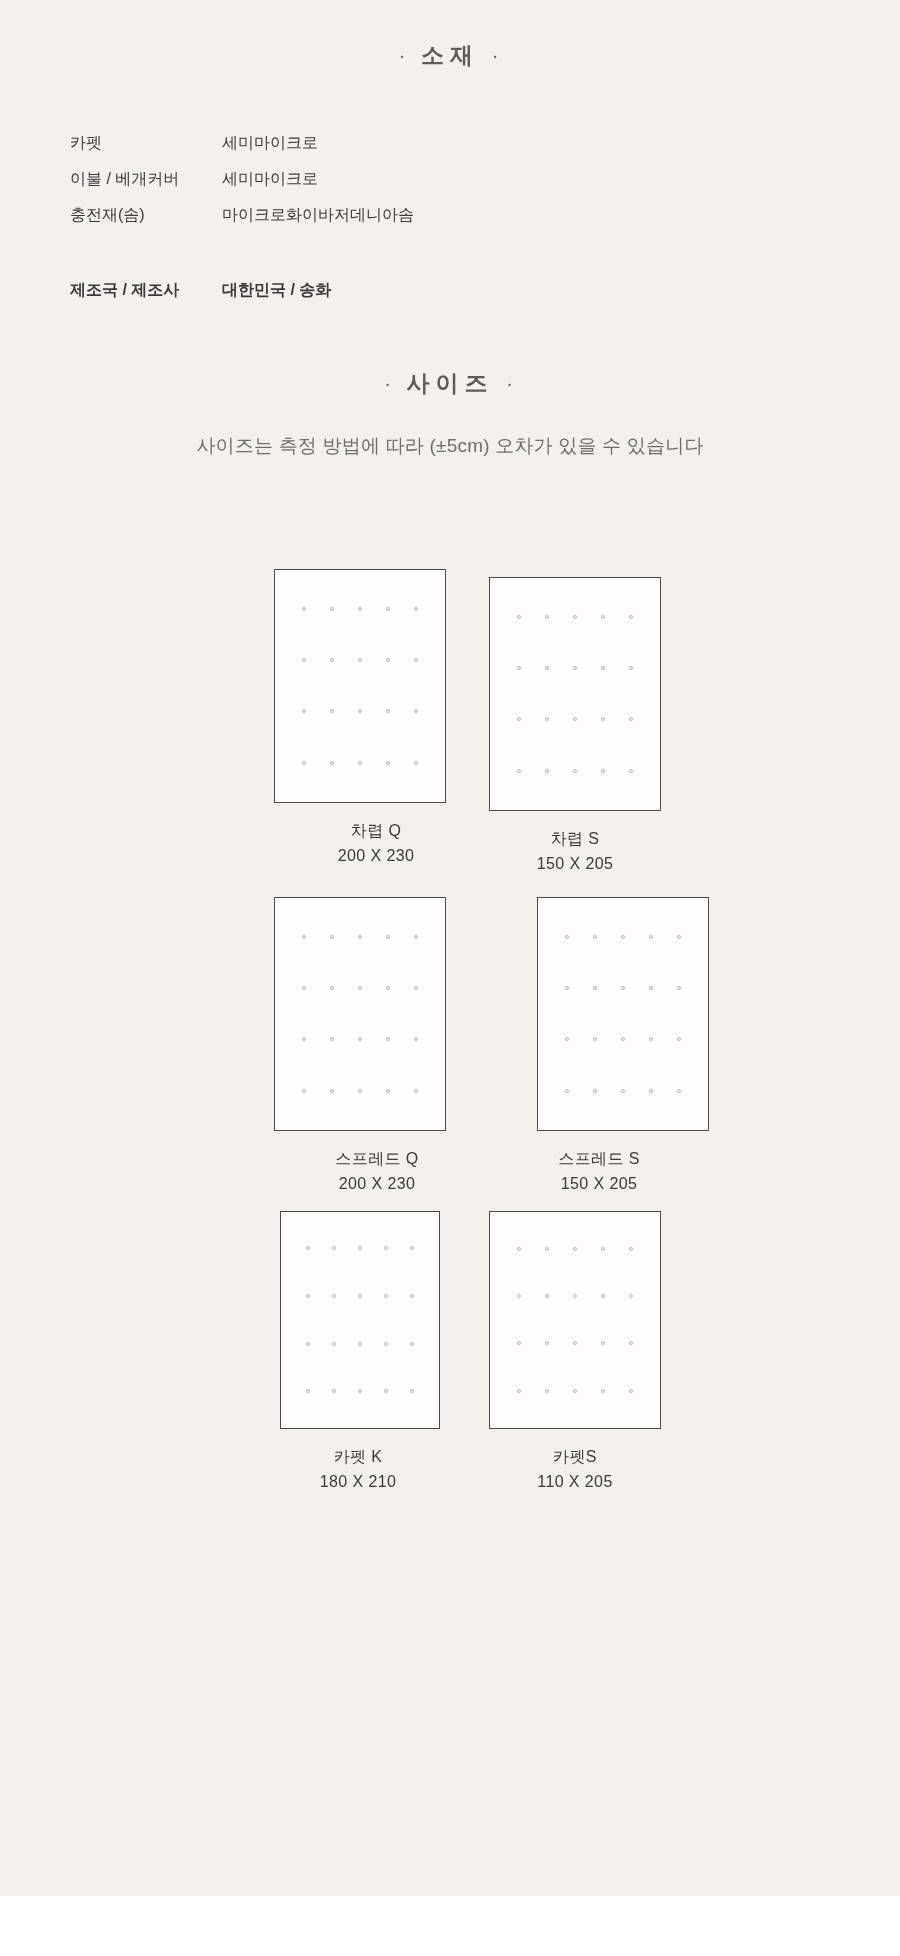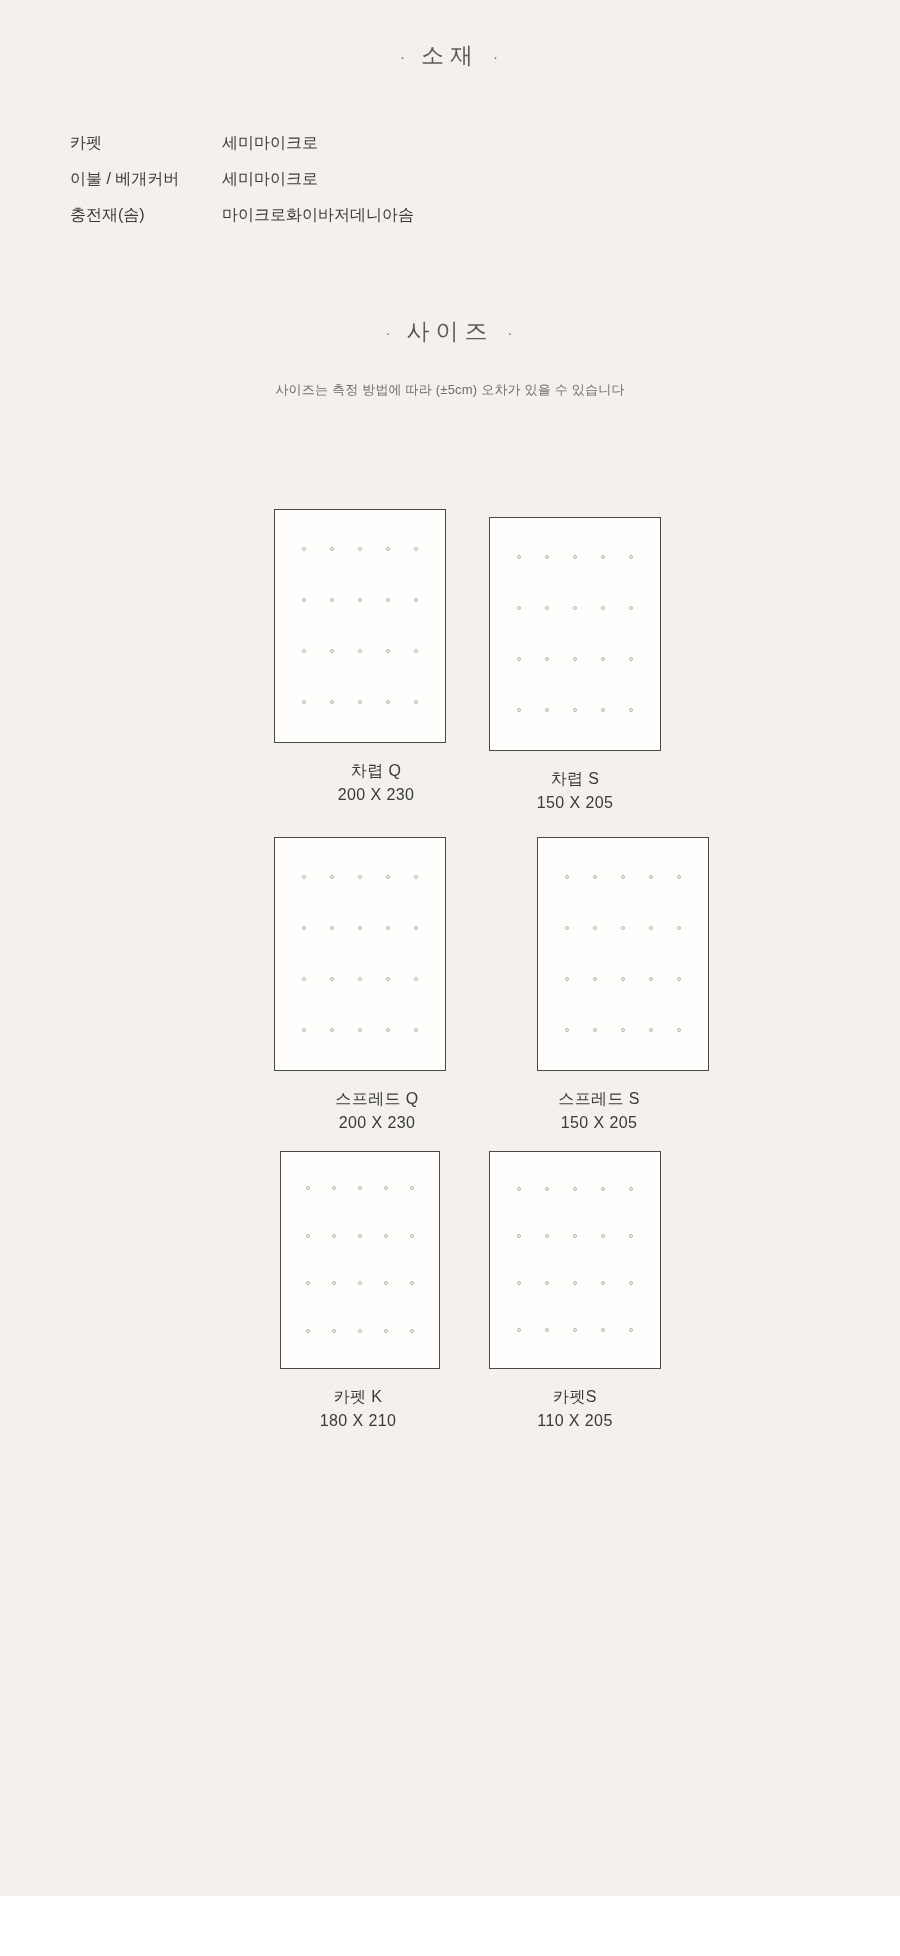--- a/index.html
+++ b/index.html
@@ -13,21 +13,21 @@
     position: relative;
     overflow: hidden;
   }
 
   
   .section-title {
     text-align: center;
     font-size: 23px;
     letter-spacing: 2px;
     color: #5c5b56;
-    font-weight: 400;
+    font-weight: 700;
   }
   .section-title .dot {
     font-size: 15px;
     vertical-align: middle;
     color: #6b6a65;
   }
   .section-title .txt { margin: 0 14px; letter-spacing: 6px; }
 
   #material-title { padding-top: 40px; }
 
@@ -44,26 +44,26 @@
     white-space: nowrap;
   }
   .material-table td.label { width: 152px; }
   .material-table tr.maker td {
     font-weight: bold;
     padding-top: 38px;
   }
   .material-table tr.maker td.label { width: 152px; }
 
   
-  #size-title { margin-top: 74px; }
+  #size-title { margin-top: 52px; }
   #size-title .txt { letter-spacing: 6px; }
 
   .size-note {
     text-align: center;
-    font-size: 13px;
+    font-size: 19px;
     color: #6f6e69;
     margin-top: 34px;
     letter-spacing: 0.2px;
   }
 
   .size-area {
     position: relative;
     width: 900px;
     height: 1010px;
     margin-top: 38px;
@@ -125,20 +125,24 @@
       <td class="value">세미마이크로</td>
     </tr>
     <tr>
       <td class="label">이불 / 베개커버</td>
       <td class="value">세미마이크로</td>
     </tr>
     <tr>
       <td class="label">충전재(솜)</td>
       <td class="value">마이크로화이바저데니아솜</td>
     </tr>
+    <tr class="maker">
+      <td class="label">제조국 / 제조사</td>
+      <td class="value">대한민국 / 송화</td>
+    </tr>
   </tbody>
 </table>
 
 <div class="section-title" id="size-title">
   <span class="dot">·</span><span class="txt">사이즈</span><span class="dot">·</span>
 </div>
 
 <div class="size-note">사이즈는 측정 방법에 따라 (±5cm) 오차가 있을 수 있습니다</div>
 
 <div class="size-area">

